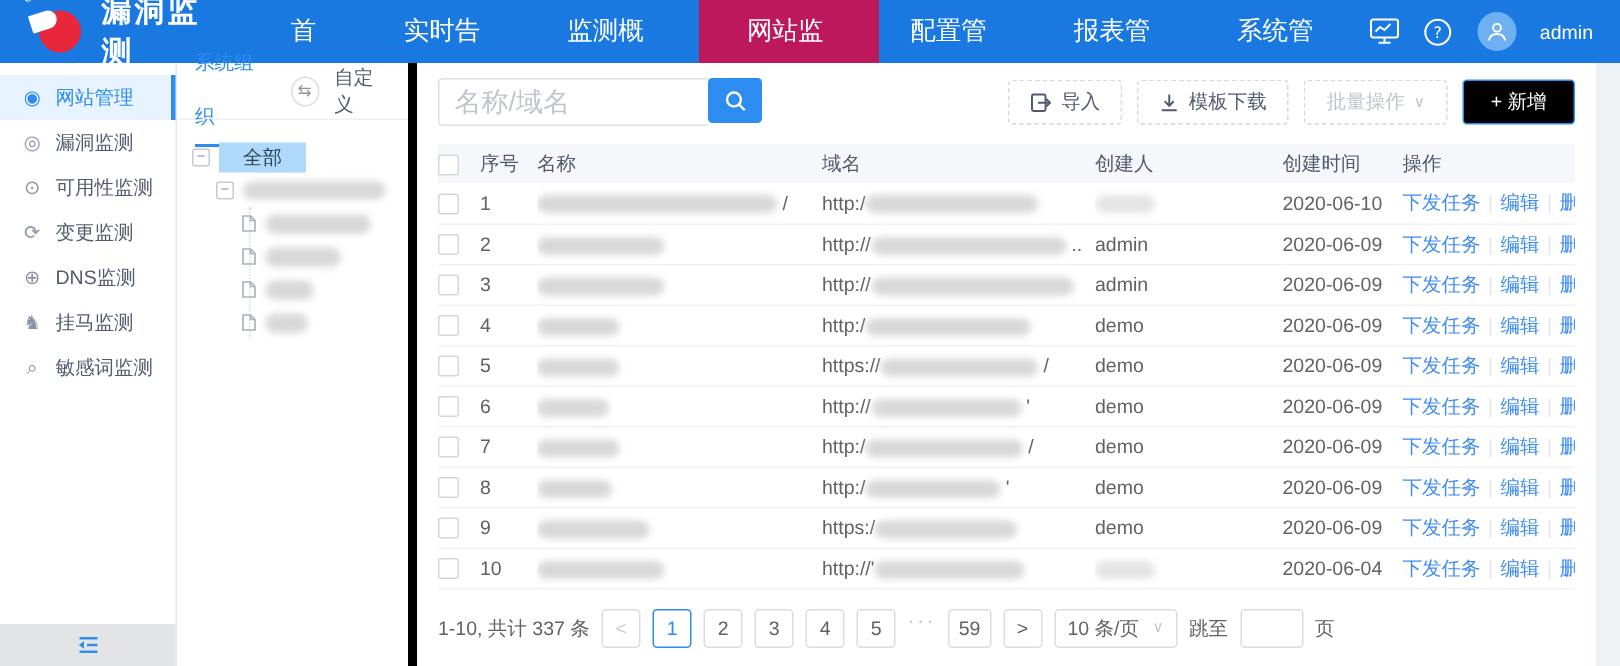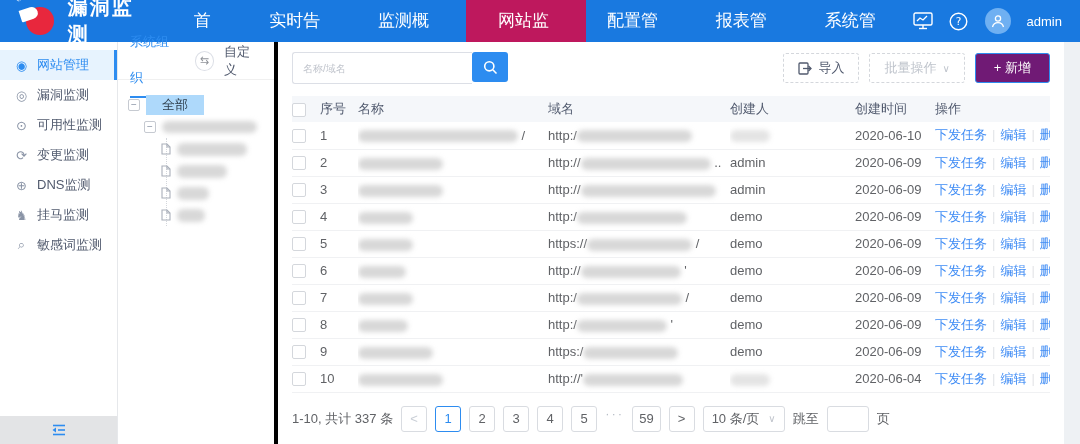--- a/index.html
+++ b/index.html
@@ -26,21 +26,21 @@
 
   
   .sidebar { width:118px; background:#fff; border-right:1px solid #e6e8eb; position:relative; padding-top:8px; }
   .side-item { height:30px; display:flex; align-items:center; padding-left:14px; color:#515a6e; cursor:pointer; }
   .side-item .glyph { width:15px; margin-right:8px; color:#8a94a6; font-size:13px; text-align:center; }
   .side-item.active { background:#e7f3fe; color:#2d8cf0; border-right:3px solid #2d8cf0; }
   .side-item.active .glyph { color:#2d8cf0; }
   .side-bottom { position:absolute; bottom:0; left:0; width:100%; height:28px; background:#e3e4e6; display:flex; align-items:center; justify-content:center; cursor:pointer; }
 
   
-  .tree-panel { width:160px; background:#fff; border-right:4px solid #000000; }
+  .tree-panel { width:160px; background:#fff; border-right:6px solid #000000; }
   .tree-tabs { display:flex; align-items:center; height:38px; padding:0 12px; border-bottom:1px solid #f0f0f0; }
   .tab-left { color:#2d8cf0; border-bottom:2px solid #2d8cf0; line-height:36px; cursor:pointer; }
   .tab-swap { width:20px; height:20px; border:1px solid #dcdfe6; border-radius:50%; display:flex; align-items:center; justify-content:center; color:#909399; font-size:11px; margin:0 10px 0 14px; cursor:pointer; }
   .tab-right { color:#515a6e; cursor:pointer; }
   .tree { padding:14px 10px; }
   .tree-row { display:flex; align-items:center; height:22px; }
   .expander { width:12px; height:12px; border:1px solid #c6cad1; border-radius:2px; font-size:10px; line-height:10px; text-align:center; color:#8a94a6; margin-right:6px; background:#fff; cursor:pointer; flex:none; }
   .tree-root-label { background:#aed9fb; color:#30404f; padding:1px 16px; cursor:pointer; }
   .indent1 { margin-left:16px; }
   .leafs { border-left:1px dotted #d4d7dc; margin-left:38px; padding-left:0; }
@@ -48,27 +48,27 @@
   .file-ic { margin-right:6px; flex:none; }
 
   
   .pill { display:inline-block; height:12px; background:#d8d8d8; border-radius:6px; filter:blur(2.5px); vertical-align:middle; }
   .pill.lite { background:#e4e4e4; }
 
   
   .content { flex:1; background:#fff; padding:10px 14px 0; }
   .toolbar { display:flex; align-items:center; }
   .search-group { display:flex; }
-  .search-input { width:180px; height:30px; border:1px solid #dcdfe6; border-right:none; border-radius:3px 0 0 3px; padding:15px 10px; font-size:10px; color:#606266; outline:none; }
+  .search-input { width:180px; height:30px; border:1px solid #dcdfe6; border-right:none; border-radius:3px 0 0 3px; padding:15px 10px; font-size:18px; color:#606266; outline:none; }
   .search-input::placeholder { color:#c0c4cc; }
   .search-btn { width:36px; height:30px; background:#2d8cf0; border:none; border-radius:3px; display:flex; align-items:center; justify-content:center; cursor:pointer; }
   .toolbar-right { margin-left:auto; display:flex; gap:10px; }
   .btn { height:30px; border:1px dashed #d4d7dc; border-radius:3px; background:#fff; color:#515a6e; font-size:13px; padding:0 14px; display:flex; align-items:center; gap:6px; cursor:pointer; }
   .btn.disabled { color:#bfc4cc; cursor:not-allowed; }
-  .btn.primary { background:#701a75; border:1px solid #2d8cf0; color:#fff; padding:4px 18px; }
+  .btn.primary { background:#000000; border:1px solid #2d8cf0; color:#fff; padding:4px 18px; }
   .btn .chev { font-size:10px; }
 
   
   table { width:758px; border-collapse:collapse; table-layout:fixed; margin-top:12px; }
   th { height:26px; background:#f5f7fa; font-weight:normal; color:#515a6e; text-align:left; font-size:13px; }
   td { height:27px; border-bottom:1px solid #f0f1f3; font-size:13px; color:#606266; white-space:nowrap; overflow:hidden; }
   .cb { display:inline-block; width:14px; height:14px; border:1px solid #d4d7dc; border-radius:2px; background:#fff; vertical-align:middle; cursor:pointer; }
   .ops a { color:#3f8cf5; text-decoration:none; cursor:pointer;margin-top:40px; }
   .ops .sep { color:#e3e5e8; margin:0 5px; }
 
@@ -240,20 +240,28 @@
       </div>
       <div class="toolbar-right">
         <button class="btn">
           <svg width="14" height="13" viewBox="0 0 14 13">
               <rect x="1" y="1" width="9" height="11" rx="1" fill="none" stroke="#515a6e" stroke-width="1.3"></rect>
               <line x1="5" y1="6.5" x2="13" y2="6.5" stroke="#515a6e" stroke-width="1.3"></line>
               <polyline points="10.5,4 13,6.5 10.5,9" fill="none" stroke="#515a6e" stroke-width="1.3"></polyline>
             </svg>
           <span>导入</span>
         </button>
+        <button class="btn">
+          <svg width="13" height="13" viewBox="0 0 13 13">
+              <line x1="6.5" y1="1" x2="6.5" y2="8" stroke="#515a6e" stroke-width="1.3"></line>
+              <polyline points="3.5,5.5 6.5,8.5 9.5,5.5" fill="none" stroke="#515a6e" stroke-width="1.3"></polyline>
+              <line x1="1.5" y1="11.5" x2="11.5" y2="11.5" stroke="#515a6e" stroke-width="1.3"></line>
+            </svg>
+          <span>模板下载</span>
+        </button>
         <button class="btn disabled">
           <span>批量操作</span>
           <span class="chev">∨</span>
         </button>
         <button class="btn primary">
           <span>+ 新增</span>
         </button>
       </div>
     </div>
 

